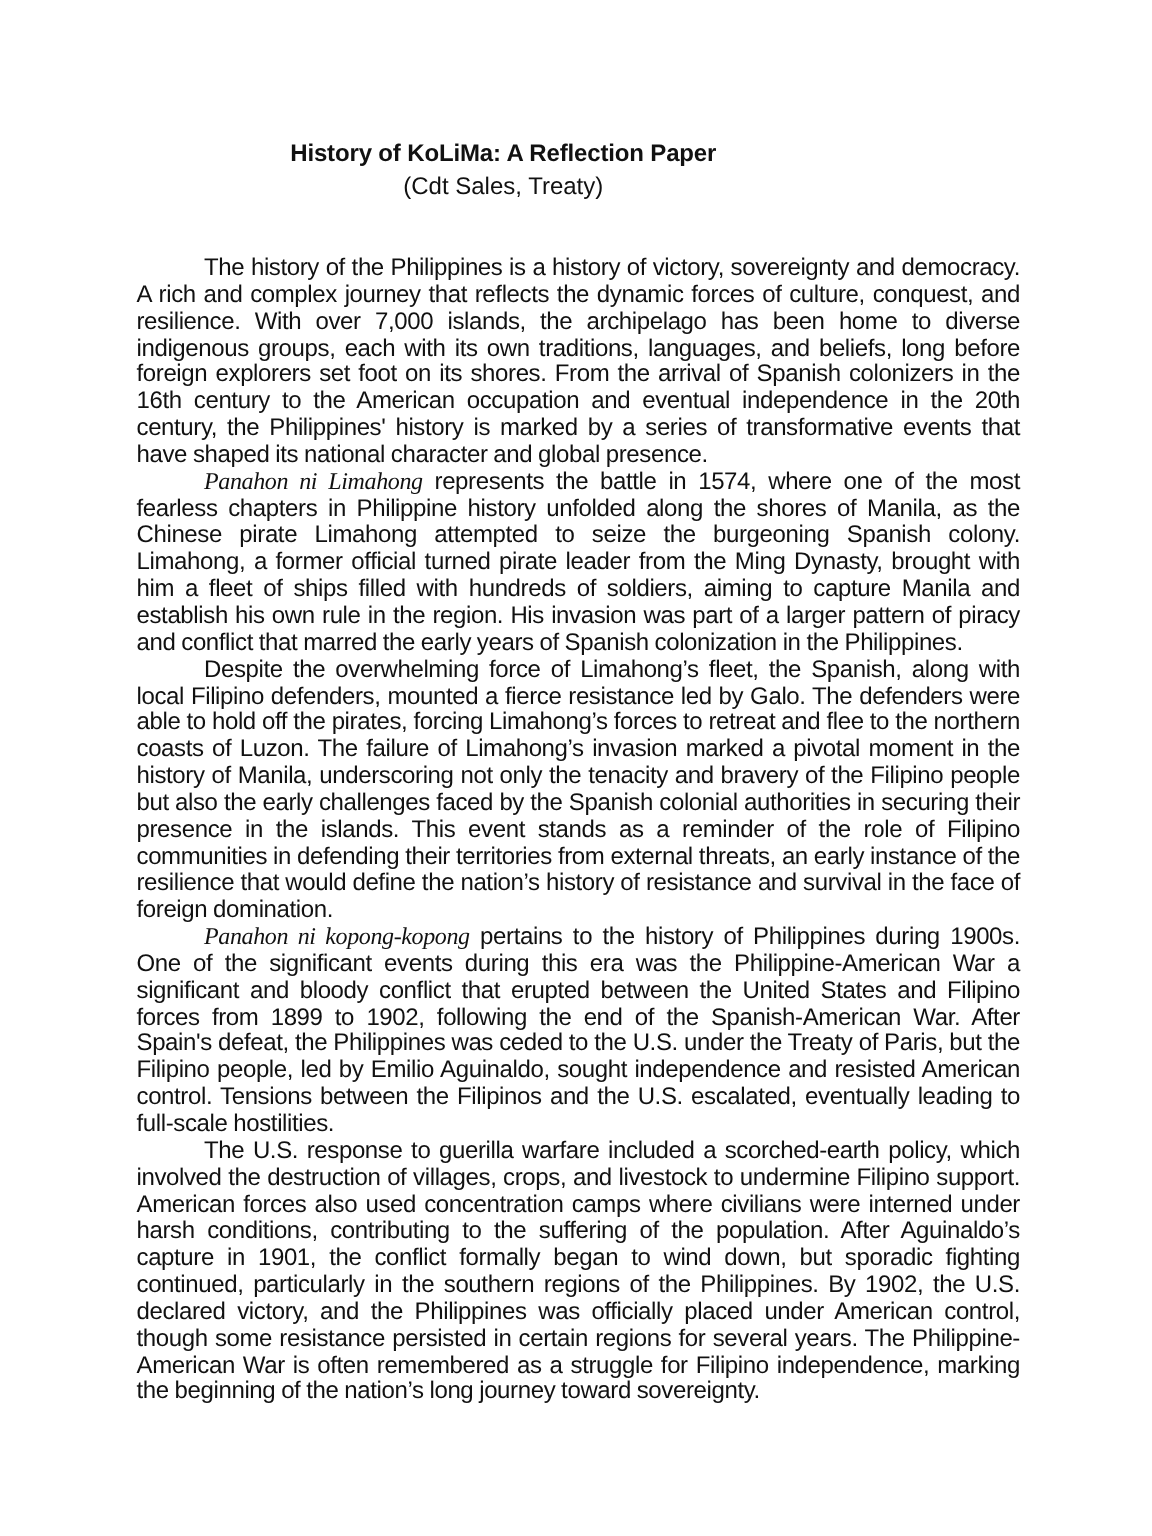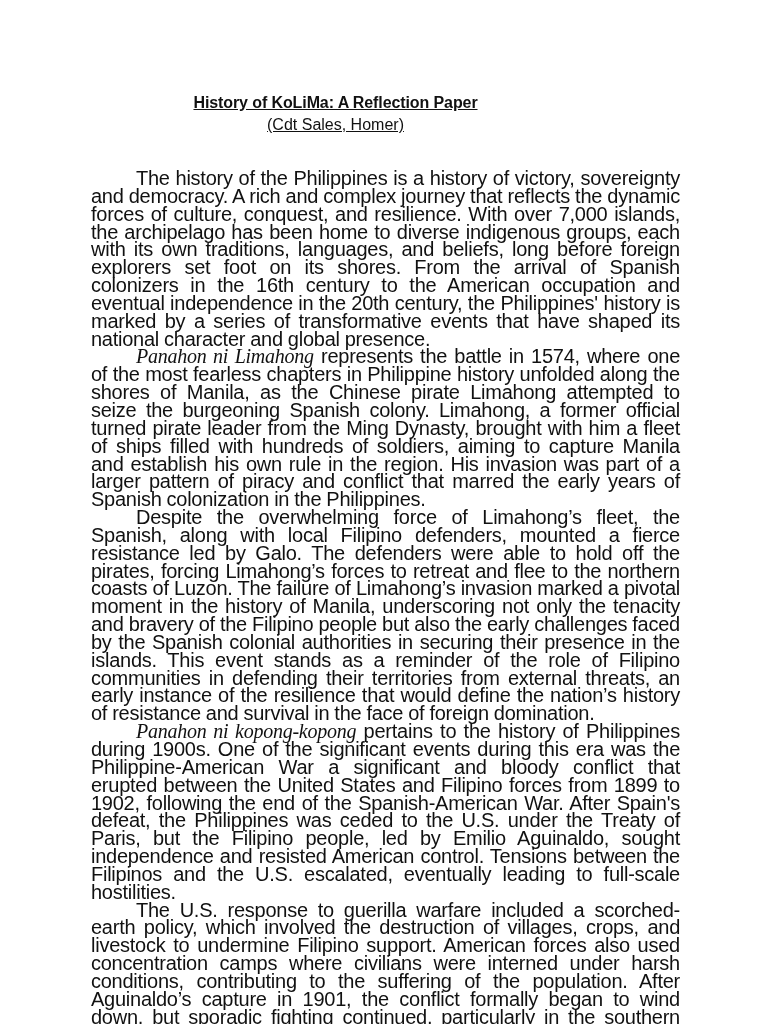--- a/index.html
+++ b/index.html
@@ -22,21 +22,20 @@
       width: 768px;
       height: 1024px;
       background: #ffffff;
     }
     .header {
       position: absolute;
       left: 0;
       top: 93px;
       width: 671px;
       text-align: center;
-      text-decoration: underline;
     }
     .title {
       font-weight: bold;
       font-size: 16px;
       line-height: 20px;
       margin: 0;
       letter-spacing: -0.1px;
     }
     .subtitle {
       font-size: 16px;
@@ -44,39 +43,39 @@
       margin: 2px 0 0 0;
     }
     .body-text {
       position: absolute;
       left: 91px;
       top: 170px;
       width: 589px;
     }
     .para {
       margin: 0;
-      font-size: 20px;
+      font-size: 16px;
       line-height: 17.85px;
       text-align: justify;
       text-indent: 45px;
       letter-spacing: -0.25px;
       word-spacing: -0.3px;
     }
     .para em {
       font-style: italic;
       font-family: Liberation Serif, serif;
     }
   </style>
 </head>
 <body>
 
 <div class="page">
   <div class="header">
     <h1 class="title">History of KoLiMa: A Reflection Paper</h1>
-    <p class="subtitle">(Cdt Sales, Homer)</p>
+    <p class="subtitle">(Cdt Sales, Treaty)</p>
   </div>
 
   <div class="body-text">
     <p class="para"><em></em><span>The history of the Philippines is a history of victory, sovereignty and democracy.  A rich and complex journey that reflects the dynamic forces of culture, conquest, and resilience. With over 7,000 islands, the archipelago has been home to diverse indigenous groups, each with its own traditions, languages, and beliefs, long before foreign explorers set foot on its shores. From the arrival of Spanish colonizers in the 16th century to the American occupation and eventual independence in the 20th century, the Philippines' history is marked by a series of transformative events that have shaped its national character and global presence.</span></p>
     <p class="para"><em>Panahon ni Limahong</em><span> represents the battle in 1574, where one of the most fearless chapters in Philippine history unfolded along the shores of Manila, as the Chinese pirate Limahong attempted to seize the burgeoning Spanish colony. Limahong, a former official turned pirate leader from the Ming Dynasty, brought with him a fleet of ships filled with hundreds of soldiers, aiming to capture Manila and establish his own rule in the region. His invasion was part of a larger pattern of piracy and conflict that marred the early years of Spanish colonization in the Philippines.</span></p>
     <p class="para"><em></em><span>Despite the overwhelming force of Limahong’s fleet, the Spanish, along with local Filipino defenders, mounted a fierce resistance led by Galo. The defenders were able to hold off the pirates, forcing Limahong’s forces to retreat and flee to the northern coasts of Luzon. The failure of Limahong’s invasion marked a pivotal moment in the history of Manila, underscoring not only the tenacity and bravery of the Filipino people but also the early challenges faced by the Spanish colonial authorities in securing their presence in the islands. This event stands as a reminder of the role of Filipino communities in defending their territories from external threats, an early instance of the resilience that would define the nation’s history of resistance and survival in the face of foreign domination.</span></p>
     <p class="para"><em>Panahon ni kopong-kopong</em><span> pertains to the history of Philippines during 1900s. One of the significant events during this era was the Philippine-American War a significant and bloody conflict that erupted between the United States and Filipino forces from 1899 to 1902, following the end of the Spanish-American War. After Spain's defeat, the Philippines was ceded to the U.S. under the Treaty of Paris, but the Filipino people, led by Emilio Aguinaldo, sought independence and resisted American control. Tensions between the Filipinos and the U.S. escalated, eventually leading to full-scale hostilities.</span></p>
     <p class="para"><em></em><span>The U.S. response to guerilla warfare included a scorched-earth policy, which involved the destruction of villages, crops, and livestock to undermine Filipino support. American forces also used concentration camps where civilians were interned under harsh conditions, contributing to the suffering of the population. After Aguinaldo’s capture in 1901, the conflict formally began to wind down, but sporadic fighting continued, particularly in the southern regions of the Philippines. By 1902, the U.S. declared victory, and the Philippines was officially placed under American control, though some resistance persisted in certain regions for several years. The Philippine-American War is often remembered as a struggle for Filipino independence, marking the beginning of the nation’s long journey toward sovereignty.</span></p>
   </div>
 </div>

